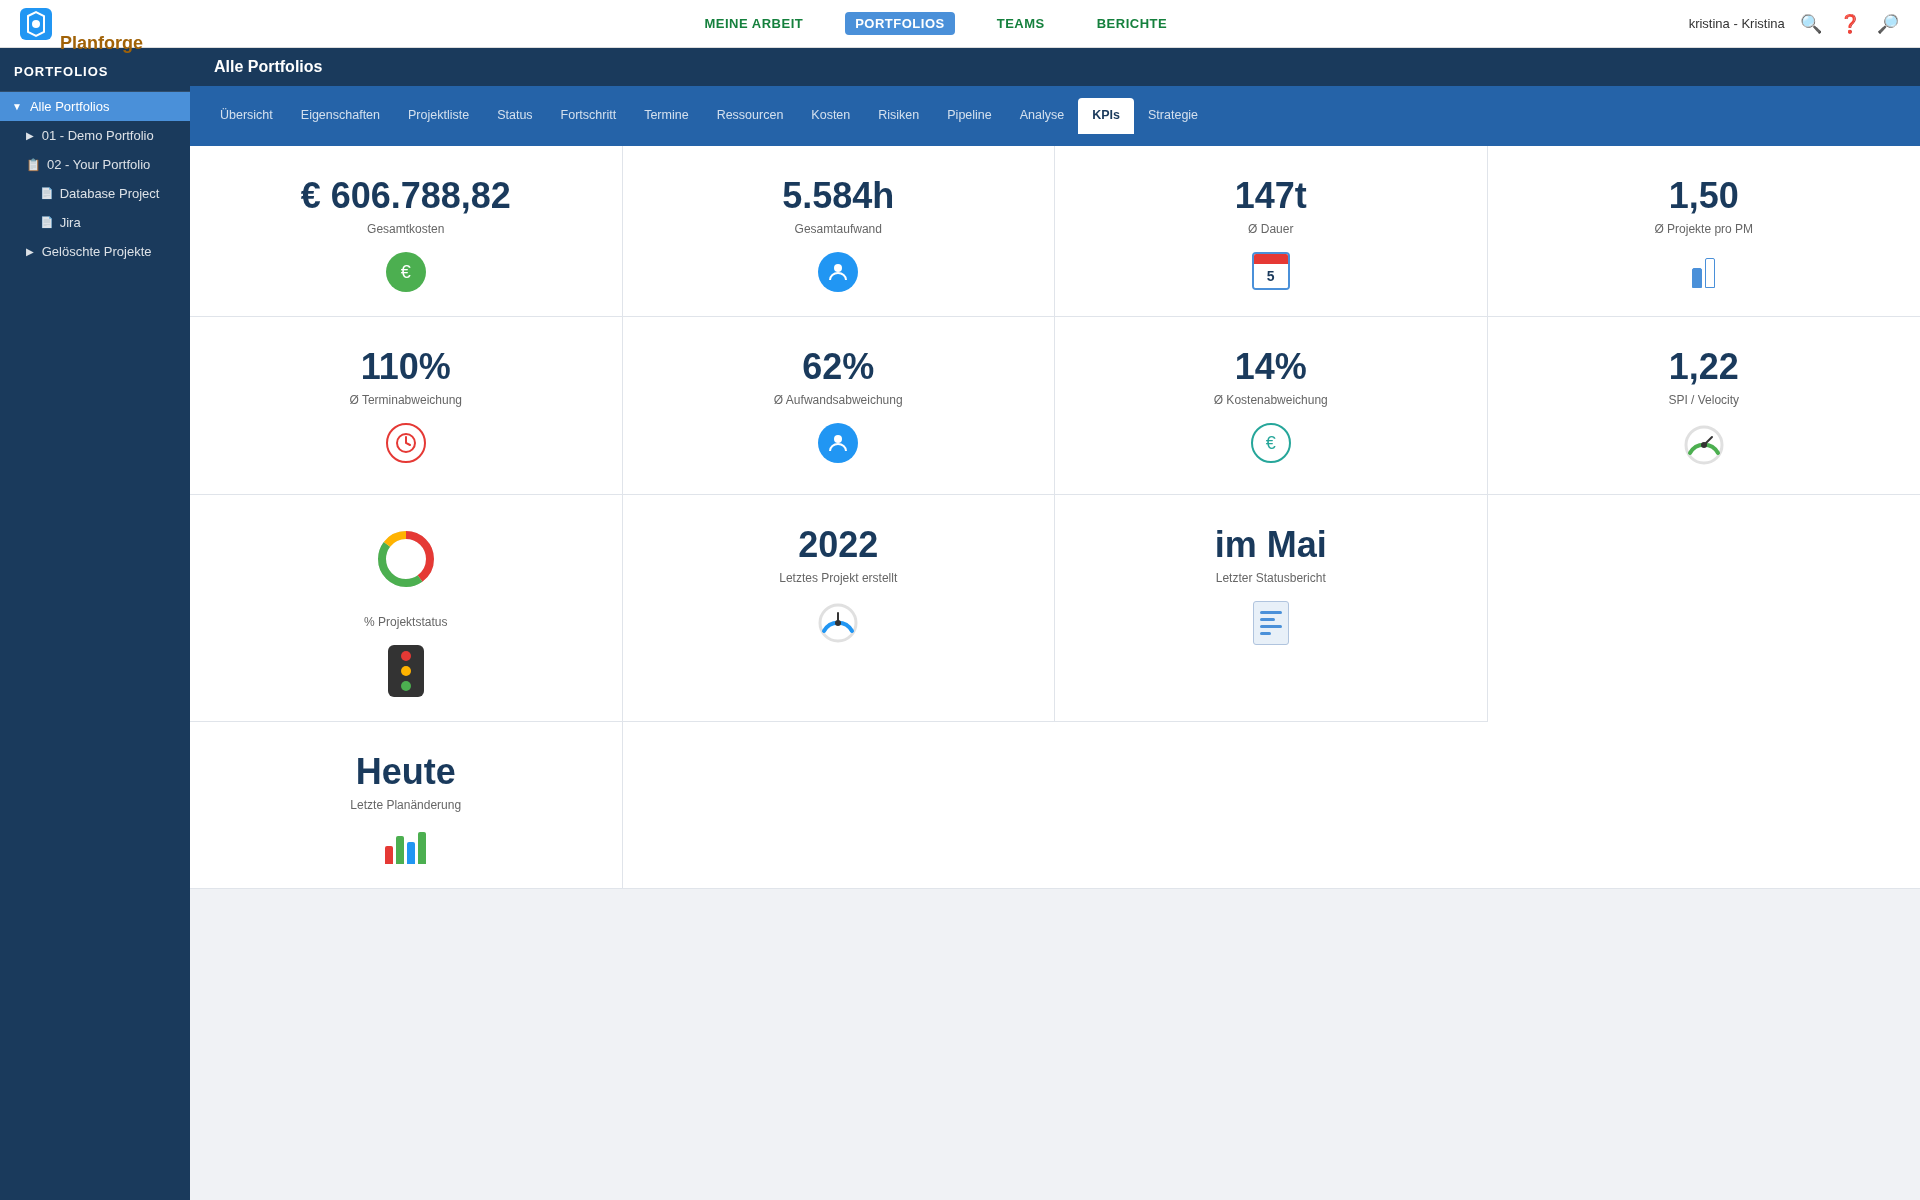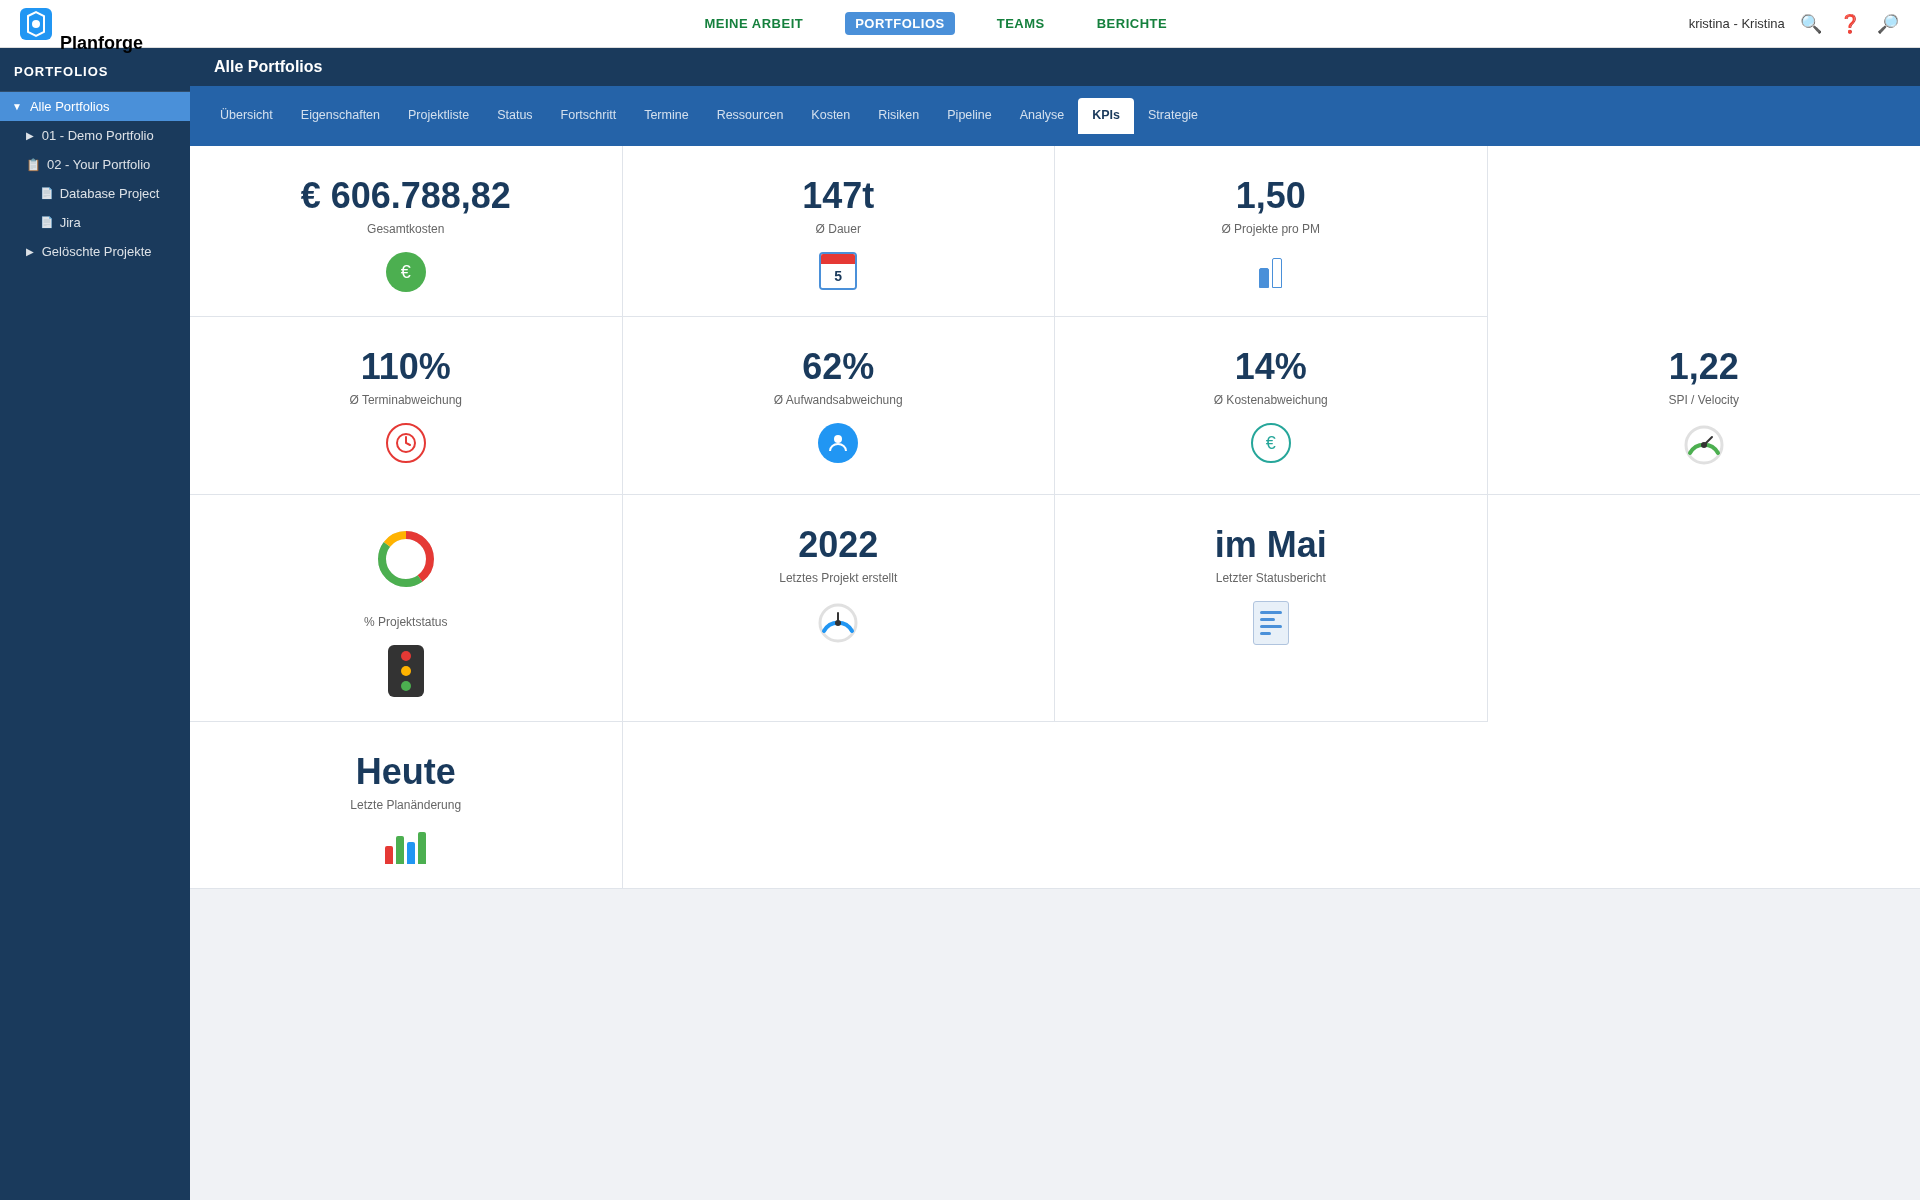--- a/index.html
+++ b/index.html
@@ -21,21 +21,21 @@
       gap: 8px;
       margin-right: 40px;
     }
     .logo-icon {
       width: 32px;
       height: 32px;
     }
     .logo-text {
       font-size: 18px;
       font-weight: 700;
-      color: #000000;
+      color: #a16207;
       margin-top: 40px;
     }
     .nav-links {
       display: flex;
       gap: 32px;
       flex: 1;
       justify-content: center;
     }
     .nav-link {
       font-size: 13px;
@@ -378,20 +378,32 @@
       <div class="kpi-grid">
 
         <div class="kpi-cell">
           <div class="kpi-value">€ 606.788,82</div>
           <div class="kpi-label">Gesamtkosten</div>
           <div class="kpi-icon-wrap">
             <div class="icon-circle green">€</div>
           </div>
         </div>
 
+        <div class="kpi-cell">
+          <div class="kpi-value">5.584h</div>
+          <div class="kpi-label">Gesamtaufwand</div>
+          <div class="kpi-icon-wrap">
+            <div class="icon-circle blue">
+              <svg width="22" height="22" viewBox="0 0 22 22" fill="none">
+                <circle cx="11" cy="7" r="4" fill="#fff"></circle>
+                <path d="M3 19c0-4 3.6-7 8-7s8 3 8 7" stroke="#fff" stroke-width="2" fill="none"></path>
+              </svg>
+            </div>
+          </div>
+        </div>
 
         <div class="kpi-cell">
           <div class="kpi-value">147t</div>
           <div class="kpi-label">Ø Dauer</div>
           <div class="kpi-icon-wrap">
             <div class="cal-icon">
               <div class="cal-top"></div>
               <div class="cal-body">5</div>
             </div>
           </div>

